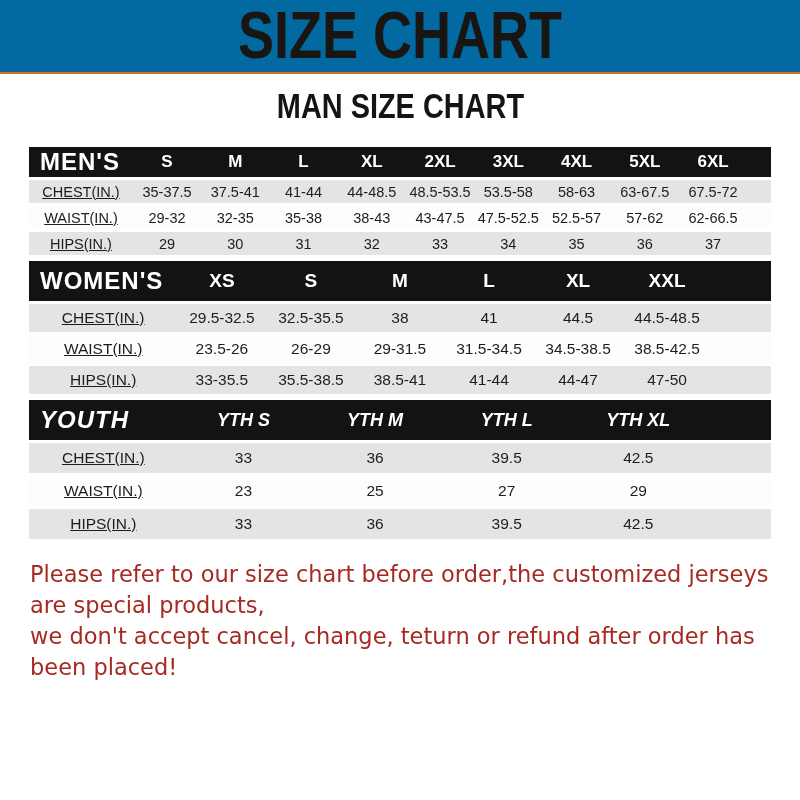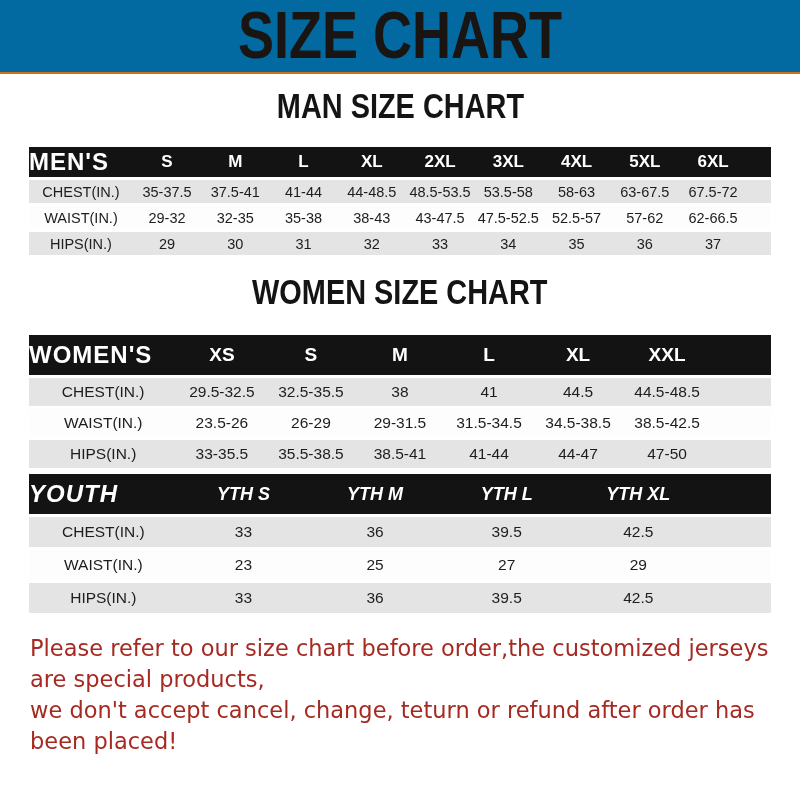--- a/index.html
+++ b/index.html
@@ -38,30 +38,30 @@
     width: 742px; margin: 0 auto;
     border-collapse: separate; border-spacing: 0 3px;
     table-layout: fixed;
   }
   table.size-table th {
     background: #131313; color: #ffffff;
     font-weight: bold; text-align: center; vertical-align: middle;
     white-space: nowrap; overflow: hidden;
   }
   table.size-table th.lbl {
-    text-align: left; 
+    text-align: left; padding-left: 11px;
     font-size: 24px; letter-spacing: 1px; margin-top: 29px;
   }
   table.size-table td {
     text-align: center; vertical-align: middle;
     color: #1d1d1d; white-space: nowrap; overflow: hidden;
   }
   table.size-table tbody tr:nth-child(odd) td { background: #E4E4E4; }
   table.size-table tbody tr:nth-child(even) td { background: #FDFDFD; }
-  td.rowlbl { font-weight: normal; }
+  td.rowlbl { font-weight: normal; text-decoration: underline; }
   
   .tbl-men th { height: 30px; font-size: 17px; }
   .tbl-men td { height: 23px; font-size: 14.5px; }
   .tbl-men col.c-label { width: 14%; }
   .tbl-men col.c-size  { width: 9.2%; }
   .tbl-men col.c-fill  { width: 3.2%; }
   
   .tbl-women th { height: 40px; font-size: 19px; }
   .tbl-women td { height: 28px; font-size: 15.5px; }
   .tbl-women col.c-label { width: 20%; }
@@ -161,23 +161,20 @@
           <td>35</td>
           <td>36</td>
           <td>37</td>
           <td></td>
         </tr>
       </tbody>
     </table>
 </div>
 
 <div id="sec1" class="section">
-  <div class="section-heading-wrap">
-    <span class="section-heading">WOMEN SIZE CHART</span>
-  </div>
   <table class="size-table tbl-women">
       <colgroup>
         <col class="c-label">
         <col class="c-size">
         <col class="c-size">
         <col class="c-size">
         <col class="c-size">
         <col class="c-size">
         <col class="c-size">
         <col class="c-fill">

